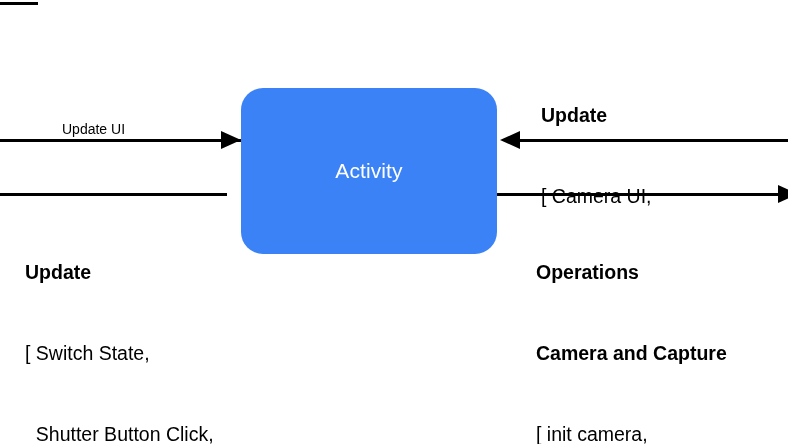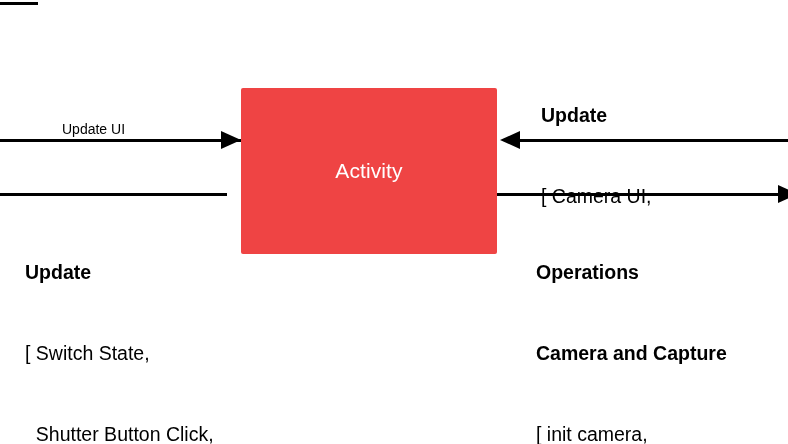--- a/index.html
+++ b/index.html
@@ -27,22 +27,22 @@
     background: #000000;
   }
 
   
   .node {
     position: absolute;
     left: 241px;
     top: 88px;
     width: 256px;
     height: 166px;
-    border-radius: 2px;
-    background: #ef4444;
+    border-radius: 22px;
+    background: #3b82f6;
     display: flex;
     align-items: center;
     justify-content: center;
   }
   .node-label {
     color: #ffffff;
     font-size: 21px;
     font-weight: 400;
     letter-spacing: 0.1px;
   }

